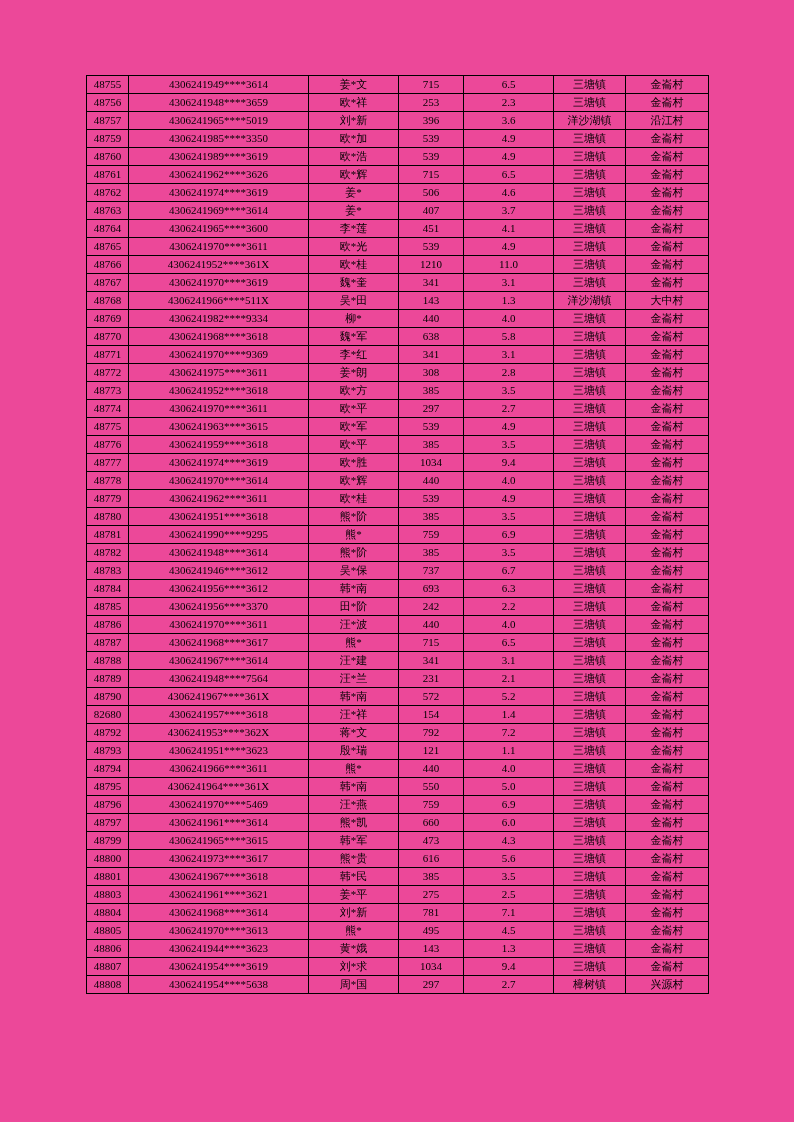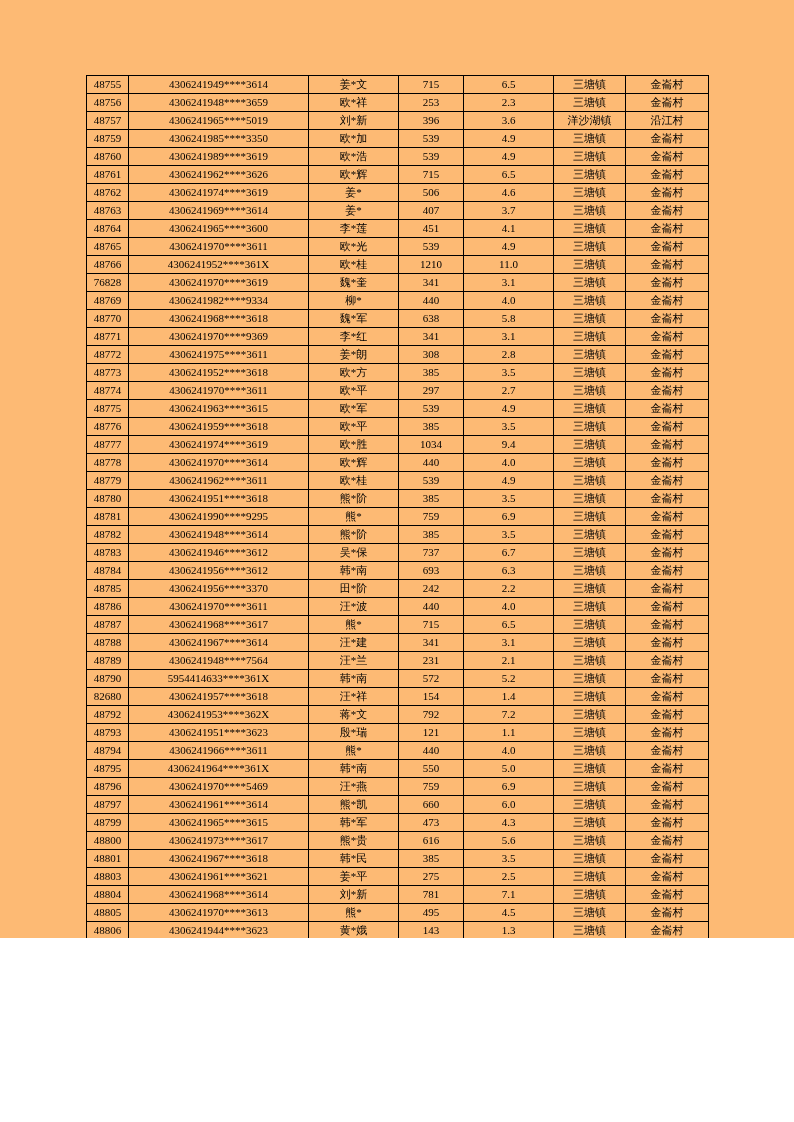--- a/index.html
+++ b/index.html
@@ -3,22 +3,22 @@
 <meta charset="utf-8">
 <style>
   html, body {
     margin: 0;
     padding: 0;
     background: #ffffff;
   }
   .page {
     position: relative;
     width: 794px;
-    height: 938px;
-    background: #fdba74;
+    height: 1122px;
+    background: #ec4899;
     font-family: "Liberation Serif", "DejaVu Serif", serif;
     color: #000000;
     overflow: hidden;
   }
   table.records {
     position: absolute;
     left: 86px;
     top: 75px;
     width: 622px;
     border-collapse: collapse;
@@ -151,27 +151,36 @@
         <tr>
           <td>48766</td>
           <td>4306241952****361X</td>
           <td>欧*桂</td>
           <td>1210</td>
           <td>11.0</td>
           <td>三塘镇</td>
           <td>金崙村</td>
         </tr>
         <tr>
-          <td>76828</td>
+          <td>48767</td>
           <td>4306241970****3619</td>
           <td>魏*奎</td>
           <td>341</td>
           <td>3.1</td>
           <td>三塘镇</td>
           <td>金崙村</td>
+        </tr>
+        <tr>
+          <td>48768</td>
+          <td>4306241966****511X</td>
+          <td>吴*田</td>
+          <td>143</td>
+          <td>1.3</td>
+          <td>洋沙湖镇</td>
+          <td>大中村</td>
         </tr>
         <tr>
           <td>48769</td>
           <td>4306241982****9334</td>
           <td>柳*</td>
           <td>440</td>
           <td>4.0</td>
           <td>三塘镇</td>
           <td>金崙村</td>
         </tr>
@@ -350,21 +359,21 @@
           <td>48789</td>
           <td>4306241948****7564</td>
           <td>汪*兰</td>
           <td>231</td>
           <td>2.1</td>
           <td>三塘镇</td>
           <td>金崙村</td>
         </tr>
         <tr>
           <td>48790</td>
-          <td>5954414633****361X</td>
+          <td>4306241967****361X</td>
           <td>韩*南</td>
           <td>572</td>
           <td>5.2</td>
           <td>三塘镇</td>
           <td>金崙村</td>
         </tr>
         <tr>
           <td>82680</td>
           <td>4306241957****3618</td>
           <td>汪*祥</td>
@@ -492,15 +501,24 @@
         </tr>
         <tr>
           <td>48807</td>
           <td>4306241954****3619</td>
           <td>刘*求</td>
           <td>1034</td>
           <td>9.4</td>
           <td>三塘镇</td>
           <td>金崙村</td>
         </tr>
+        <tr>
+          <td>48808</td>
+          <td>4306241954****5638</td>
+          <td>周*国</td>
+          <td>297</td>
+          <td>2.7</td>
+          <td>樟树镇</td>
+          <td>兴源村</td>
+        </tr>
       </tbody>
   </table>
 </div>
 
 </body></html>

